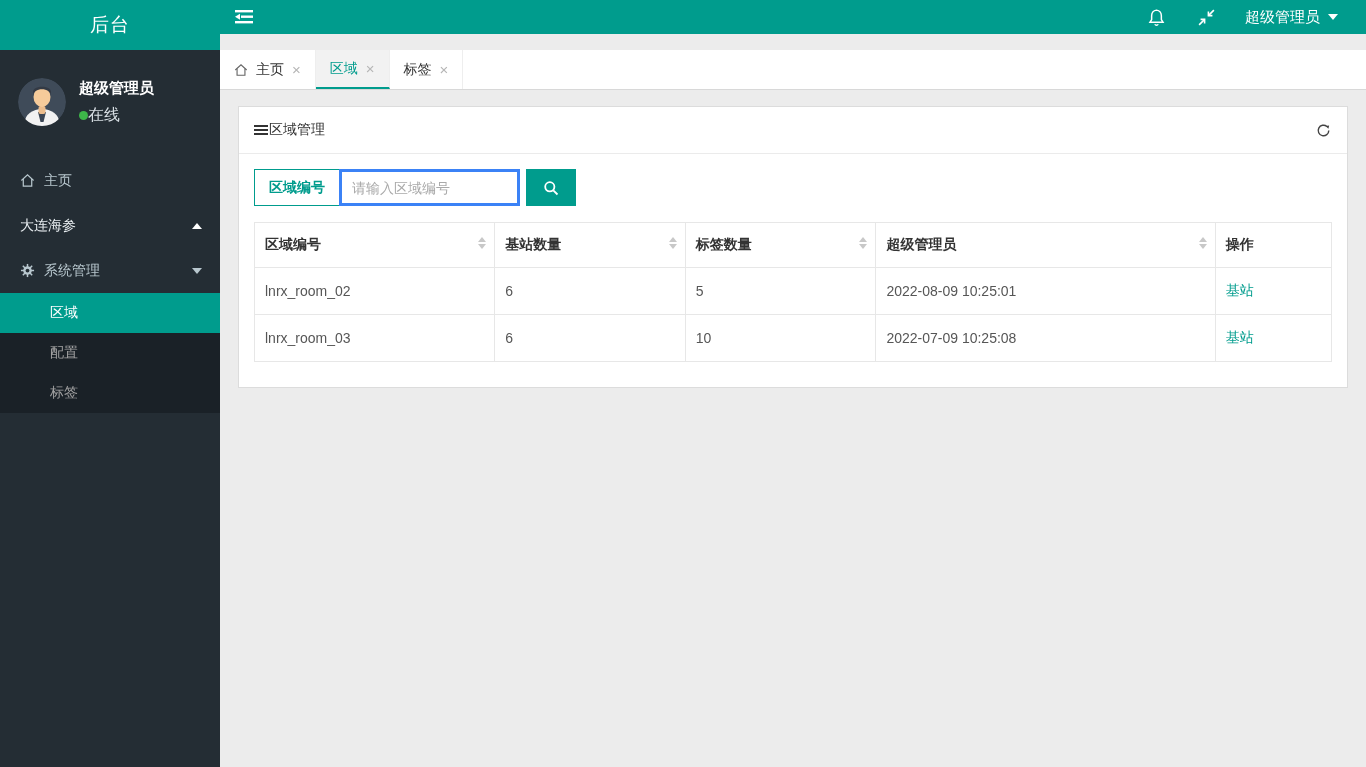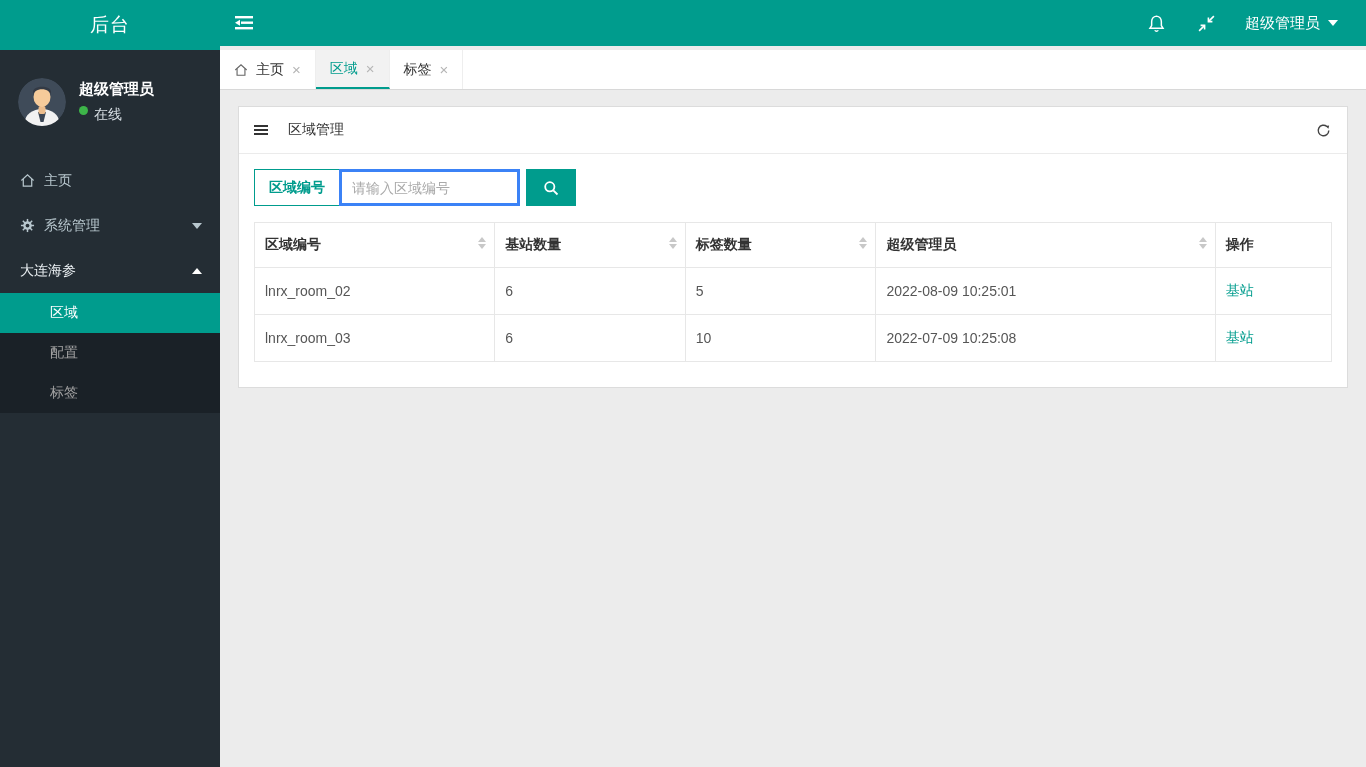--- a/index.html
+++ b/index.html
@@ -1,33 +1,33 @@
 <!DOCTYPE html>
 <html><head>
 <meta charset="utf-8">
 <style>
   * { margin:0; padding:0; box-sizing:border-box; }
   html,body { width:1366px; height:767px; font-family:"Liberation Sans","DejaVu Sans",sans-serif; background:#ececec; overflow:hidden; }
 
   
-  .header { position:absolute; top:0; left:0; right:0; height:46px; display:flex; z-index:10; }
+  .header { position:absolute; top:0; left:0; right:0; height:34px; display:flex; z-index:10; }
   .logo { width:220px; height:50px; background:#009c8d; color:#fff; font-size:19px; display:flex; align-items:center; justify-content:center; letter-spacing:1px; }
   .navbar { flex:1; background:#009c8d; display:flex; align-items:center; }
   .nav-toggle { width:48px; height:50px; display:flex; align-items:center; justify-content:center; cursor:pointer; }
   .nav-right { margin-left:auto; display:flex; align-items:center; height:50px; }
   .nav-icon-btn { width:50px; height:50px; display:flex; align-items:center; justify-content:center; cursor:pointer; }
   .user-menu { color:#fff; font-size:15px; display:flex; align-items:center; gap:8px; padding:0 28px 0 14px; height:50px; cursor:pointer; }
   .caret-down-w { width:0; height:0; border-left:5px solid transparent; border-right:5px solid transparent; border-top:6px solid #fff; }
 
   
   .sidebar { position:absolute; top:50px; left:0; bottom:0; width:220px; background:#242d34; }
   .user-panel { display:flex; align-items:center; gap:13px; padding:28px 15px 20px 18px; }
   .avatar { width:48px; height:48px; border-radius:50%; overflow:hidden; flex:0 0 48px; }
   .user-name { color:#fff; font-size:15px; font-weight:bold; margin-bottom:7px; }
-  .user-status { color:#d8dfe4; font-size:14px; display:flex; align-items:flex-start; gap:6px; }
+  .user-status { color:#d8dfe4; font-size:16px; display:flex; align-items:center; }
   .status-dot { width:9px; height:9px; border-radius:50%; background:#3db549; display:inline-block; }
   .menu { margin-top:12px; }
   .menu-item { height:45px; display:flex; align-items:center; padding:0 18px 0 20px; color:#b8c7ce; font-size:14px; cursor:pointer; position:relative; }
   .menu-item .mi-icon { width:24px; display:flex; align-items:center; }
   .menu-item.plain { color:#e9eef1; }
   .menu-caret { margin-left:auto; }
   .caret-down-g { width:0; height:0; border-left:5px solid transparent; border-right:5px solid transparent; border-top:6px solid #b8c7ce; }
   .caret-up-w { width:0; height:0; border-left:5px solid transparent; border-right:5px solid transparent; border-bottom:6px solid #fff; }
   .submenu { background:#1a2127; }
   .submenu-item { height:40px; display:flex; align-items:center; padding-left:50px; color:#a3a3a3; font-size:14px; cursor:pointer; }
@@ -36,21 +36,21 @@
   
   .tabbar { position:absolute; top:50px; left:220px; right:0; height:40px; background:#fff; border-bottom:1px solid #d8d8d8; display:flex; }
   .tab { display:flex; align-items:center; gap:8px; padding:0 14px; font-size:14px; color:#333; border-right:1px solid #eee; cursor:pointer; position:relative; }
   .tab .close { color:#b5b5b5; font-size:15px; }
   .tab.active { background:#f2f2f2; color:#009c8d; border-bottom:2px solid #009c8d; }
 
   
   .content { position:absolute; top:90px; left:220px; right:0; bottom:0; background:#ececec; padding:16px 18px; overflow:hidden; }
   .panel { background:#fff; border:1px solid #dcdcdc; }
   .panel-header { display:flex; align-items:center; padding:14px 15px; border-bottom:1px solid #ebebeb; }
-  .panel-title { font-size:14px; color:#333; margin-left:20px; }
+  .panel-title { font-size:14px; color:#333; margin-left:1px; }
   .bars-icon span { display:block; width:14px; height:2px; background:#333; margin:2px 0; }
   .refresh-btn { margin-left:auto; cursor:pointer; display:flex; align-items:center; }
   .panel-body { padding:15px 15px 25px 15px; }
 
   .search-row { display:flex; align-items:stretch; height:37px; }
   .search-label { display:flex; align-items:center; padding:0 14px; border:1px solid #009c8d; border-right:none; color:#009c8d; font-size:14px; font-weight:bold; background:#fff; }
   .search-input { width:181px; border:3px solid #3b82f6; padding:0 10px; font-size:14px; color:#333; outline:none; font-family:"Liberation Sans","DejaVu Sans",sans-serif; }
   .search-input::placeholder { color:#a9a9a9; }
   .search-btn { width:50px; margin-left:6px; background:#009c8d; border:none; display:flex; align-items:center; justify-content:center; cursor:pointer; }
 
@@ -126,39 +126,39 @@
   <div class="menu">
     <div class="menu-item">
       <span class="mi-icon">
         <svg width="15" height="15" viewBox="0 0 16 16" fill="none" stroke="#b8c7ce" stroke-width="1.3">
           <path d="M1.5 8 L8 2 L14.5 8"></path>
             <path d="M3.5 6.5 L3.5 14 L12.5 14 L12.5 6.5"></path>
         </svg>
       </span>
       <span>主页</span>
     </div>
+    <div class="menu-item plain">
+      <span>大连海参</span>
+      <span class="menu-caret caret-up-w"></span>
+    </div>
     <div class="menu-item">
       <span class="mi-icon">
         <svg width="15" height="15" viewBox="0 0 16 16">
           <g stroke="#b8c7ce" stroke-width="1.6">
             <line x1="8" y1="1" x2="8" y2="15"></line>
               <line x1="1" y1="8" x2="15" y2="8"></line>
             <line x1="3" y1="3" x2="13" y2="13"></line>
               <line x1="13" y1="3" x2="3" y2="13"></line>
           </g>
           <circle cx="8" cy="8" r="4.6" fill="#b8c7ce"></circle>
           <circle cx="8" cy="8" r="2" fill="#242d34"></circle>
         </svg>
       </span>
       <span>系统管理</span>
       <span class="menu-caret caret-down-g"></span>
-    </div>
-    <div class="menu-item plain">
-      <span>大连海参</span>
-      <span class="menu-caret caret-up-w"></span>
     </div>
     <div class="submenu">
       <div class="submenu-item active">
         <span>区域</span>
       </div>
       <div class="submenu-item">
         <span>配置</span>
       </div>
       <div class="submenu-item">
         <span>标签</span>

